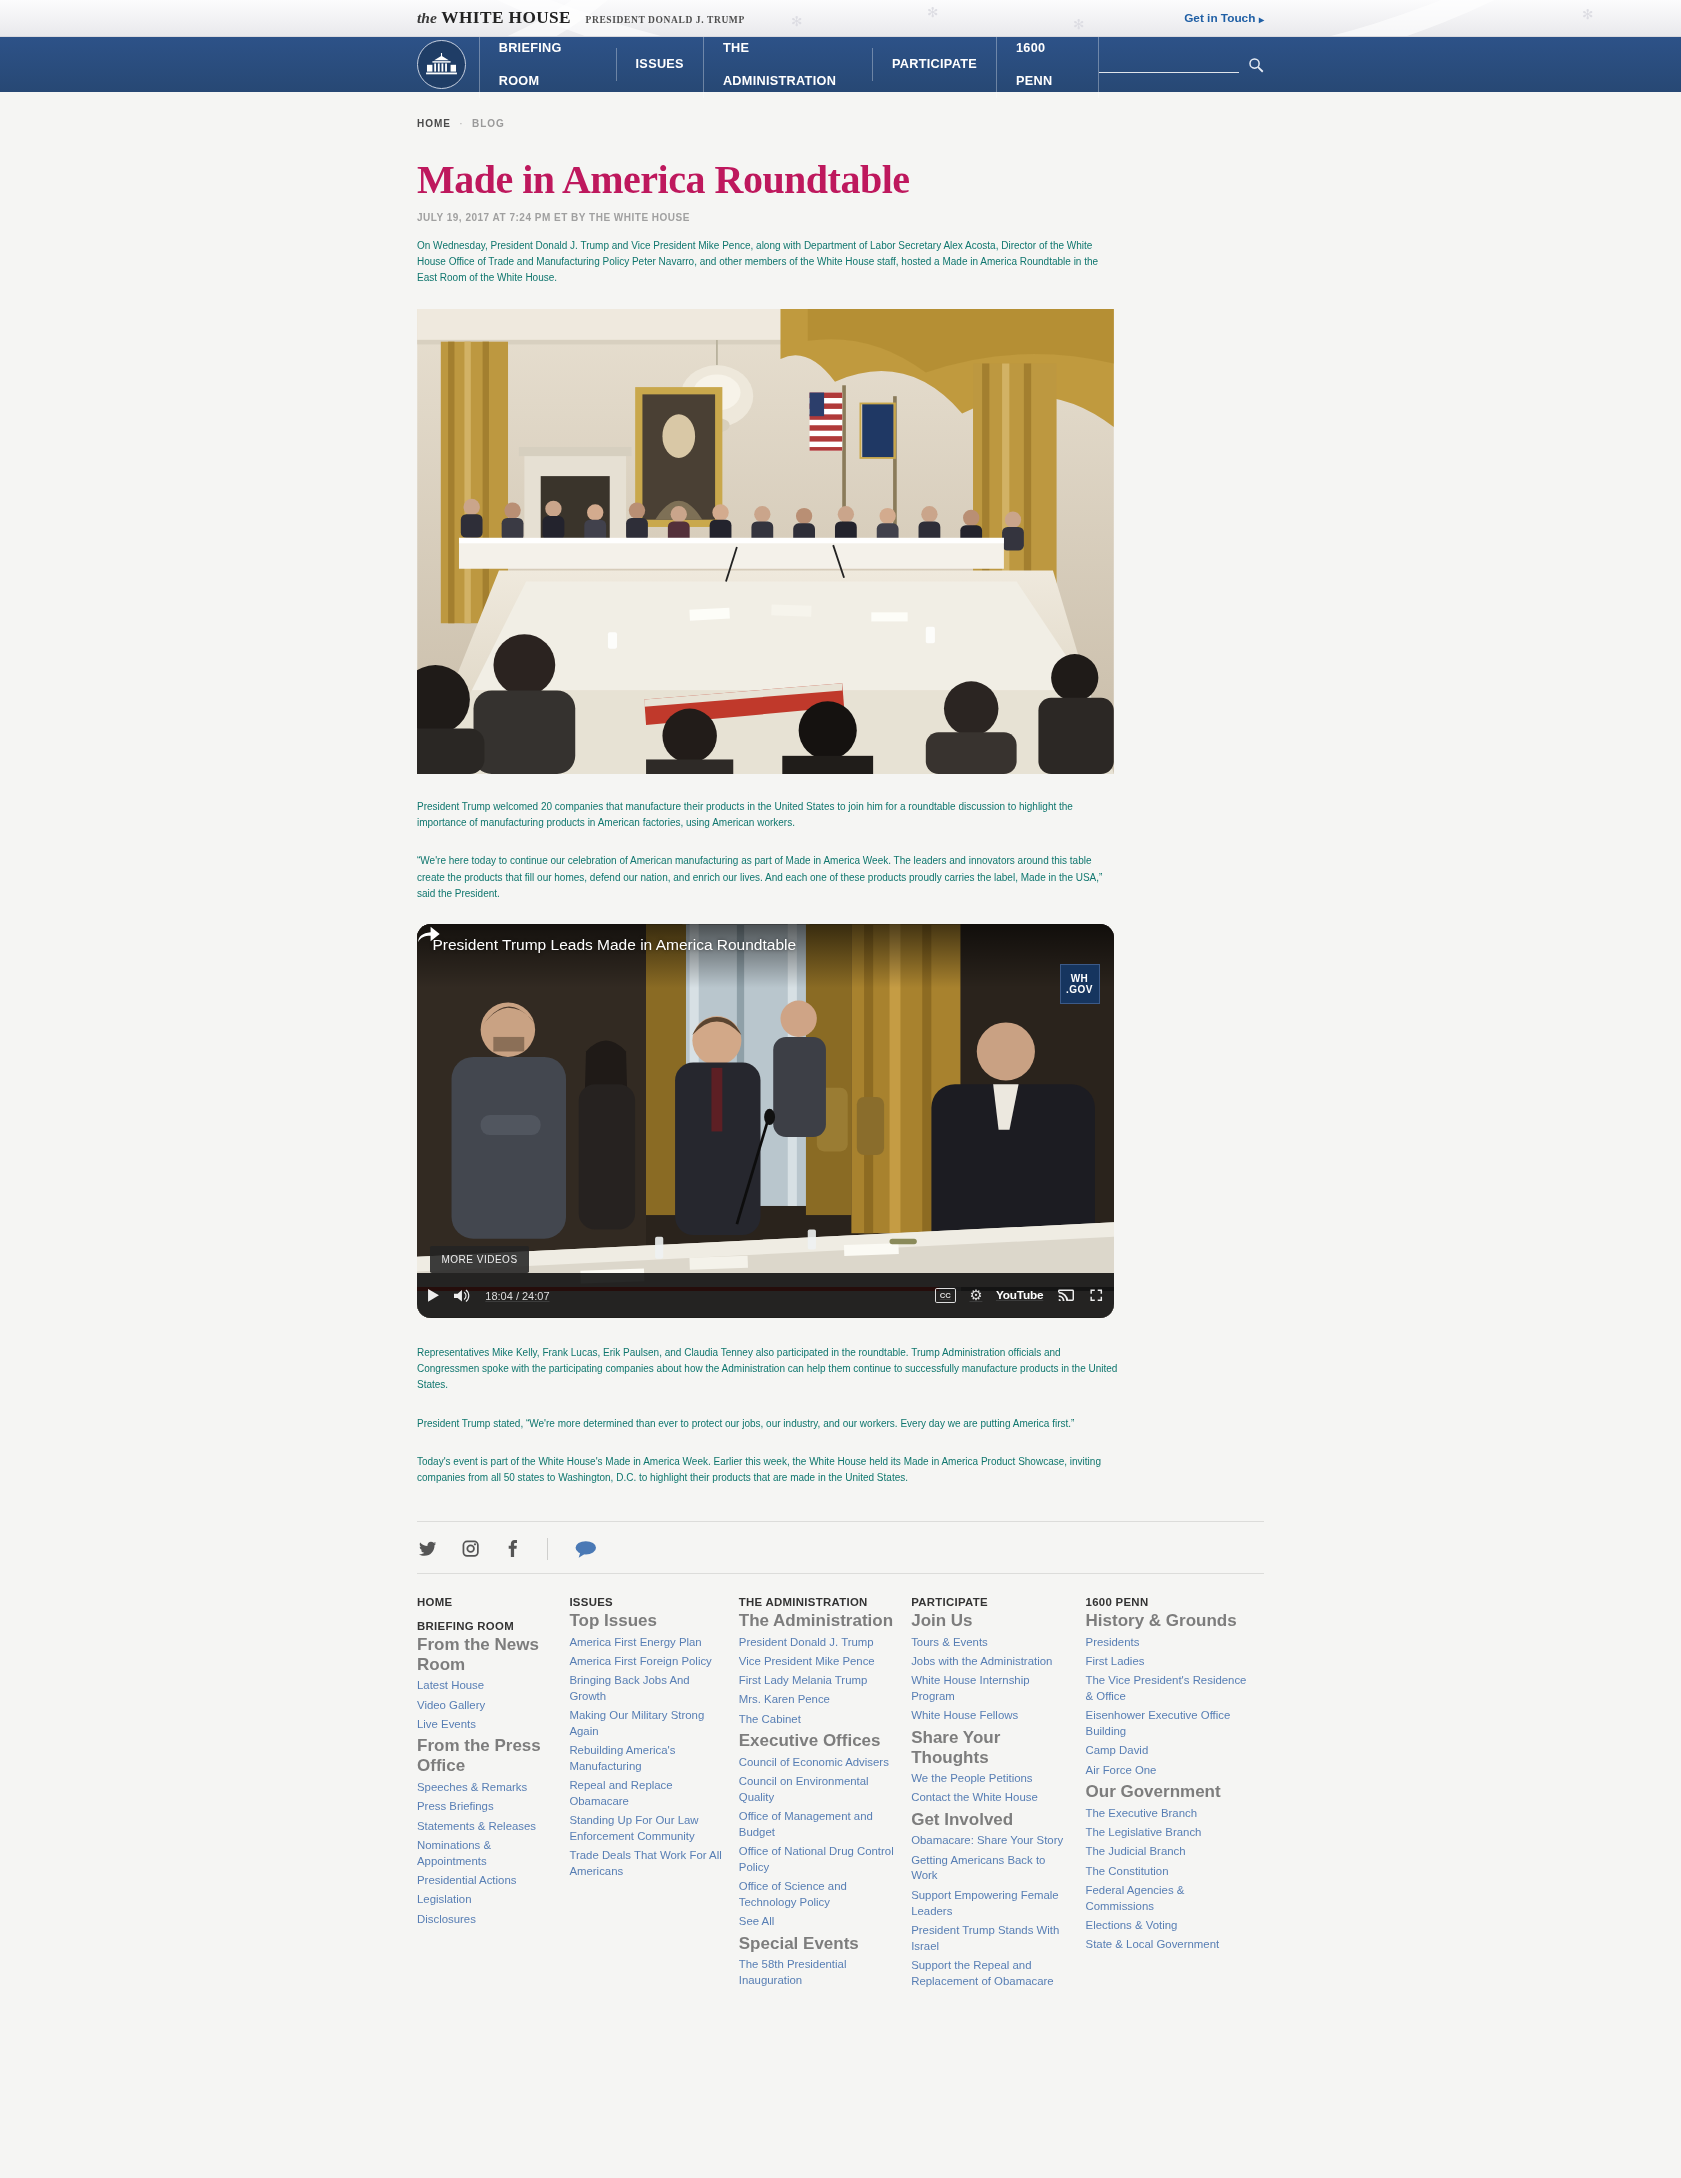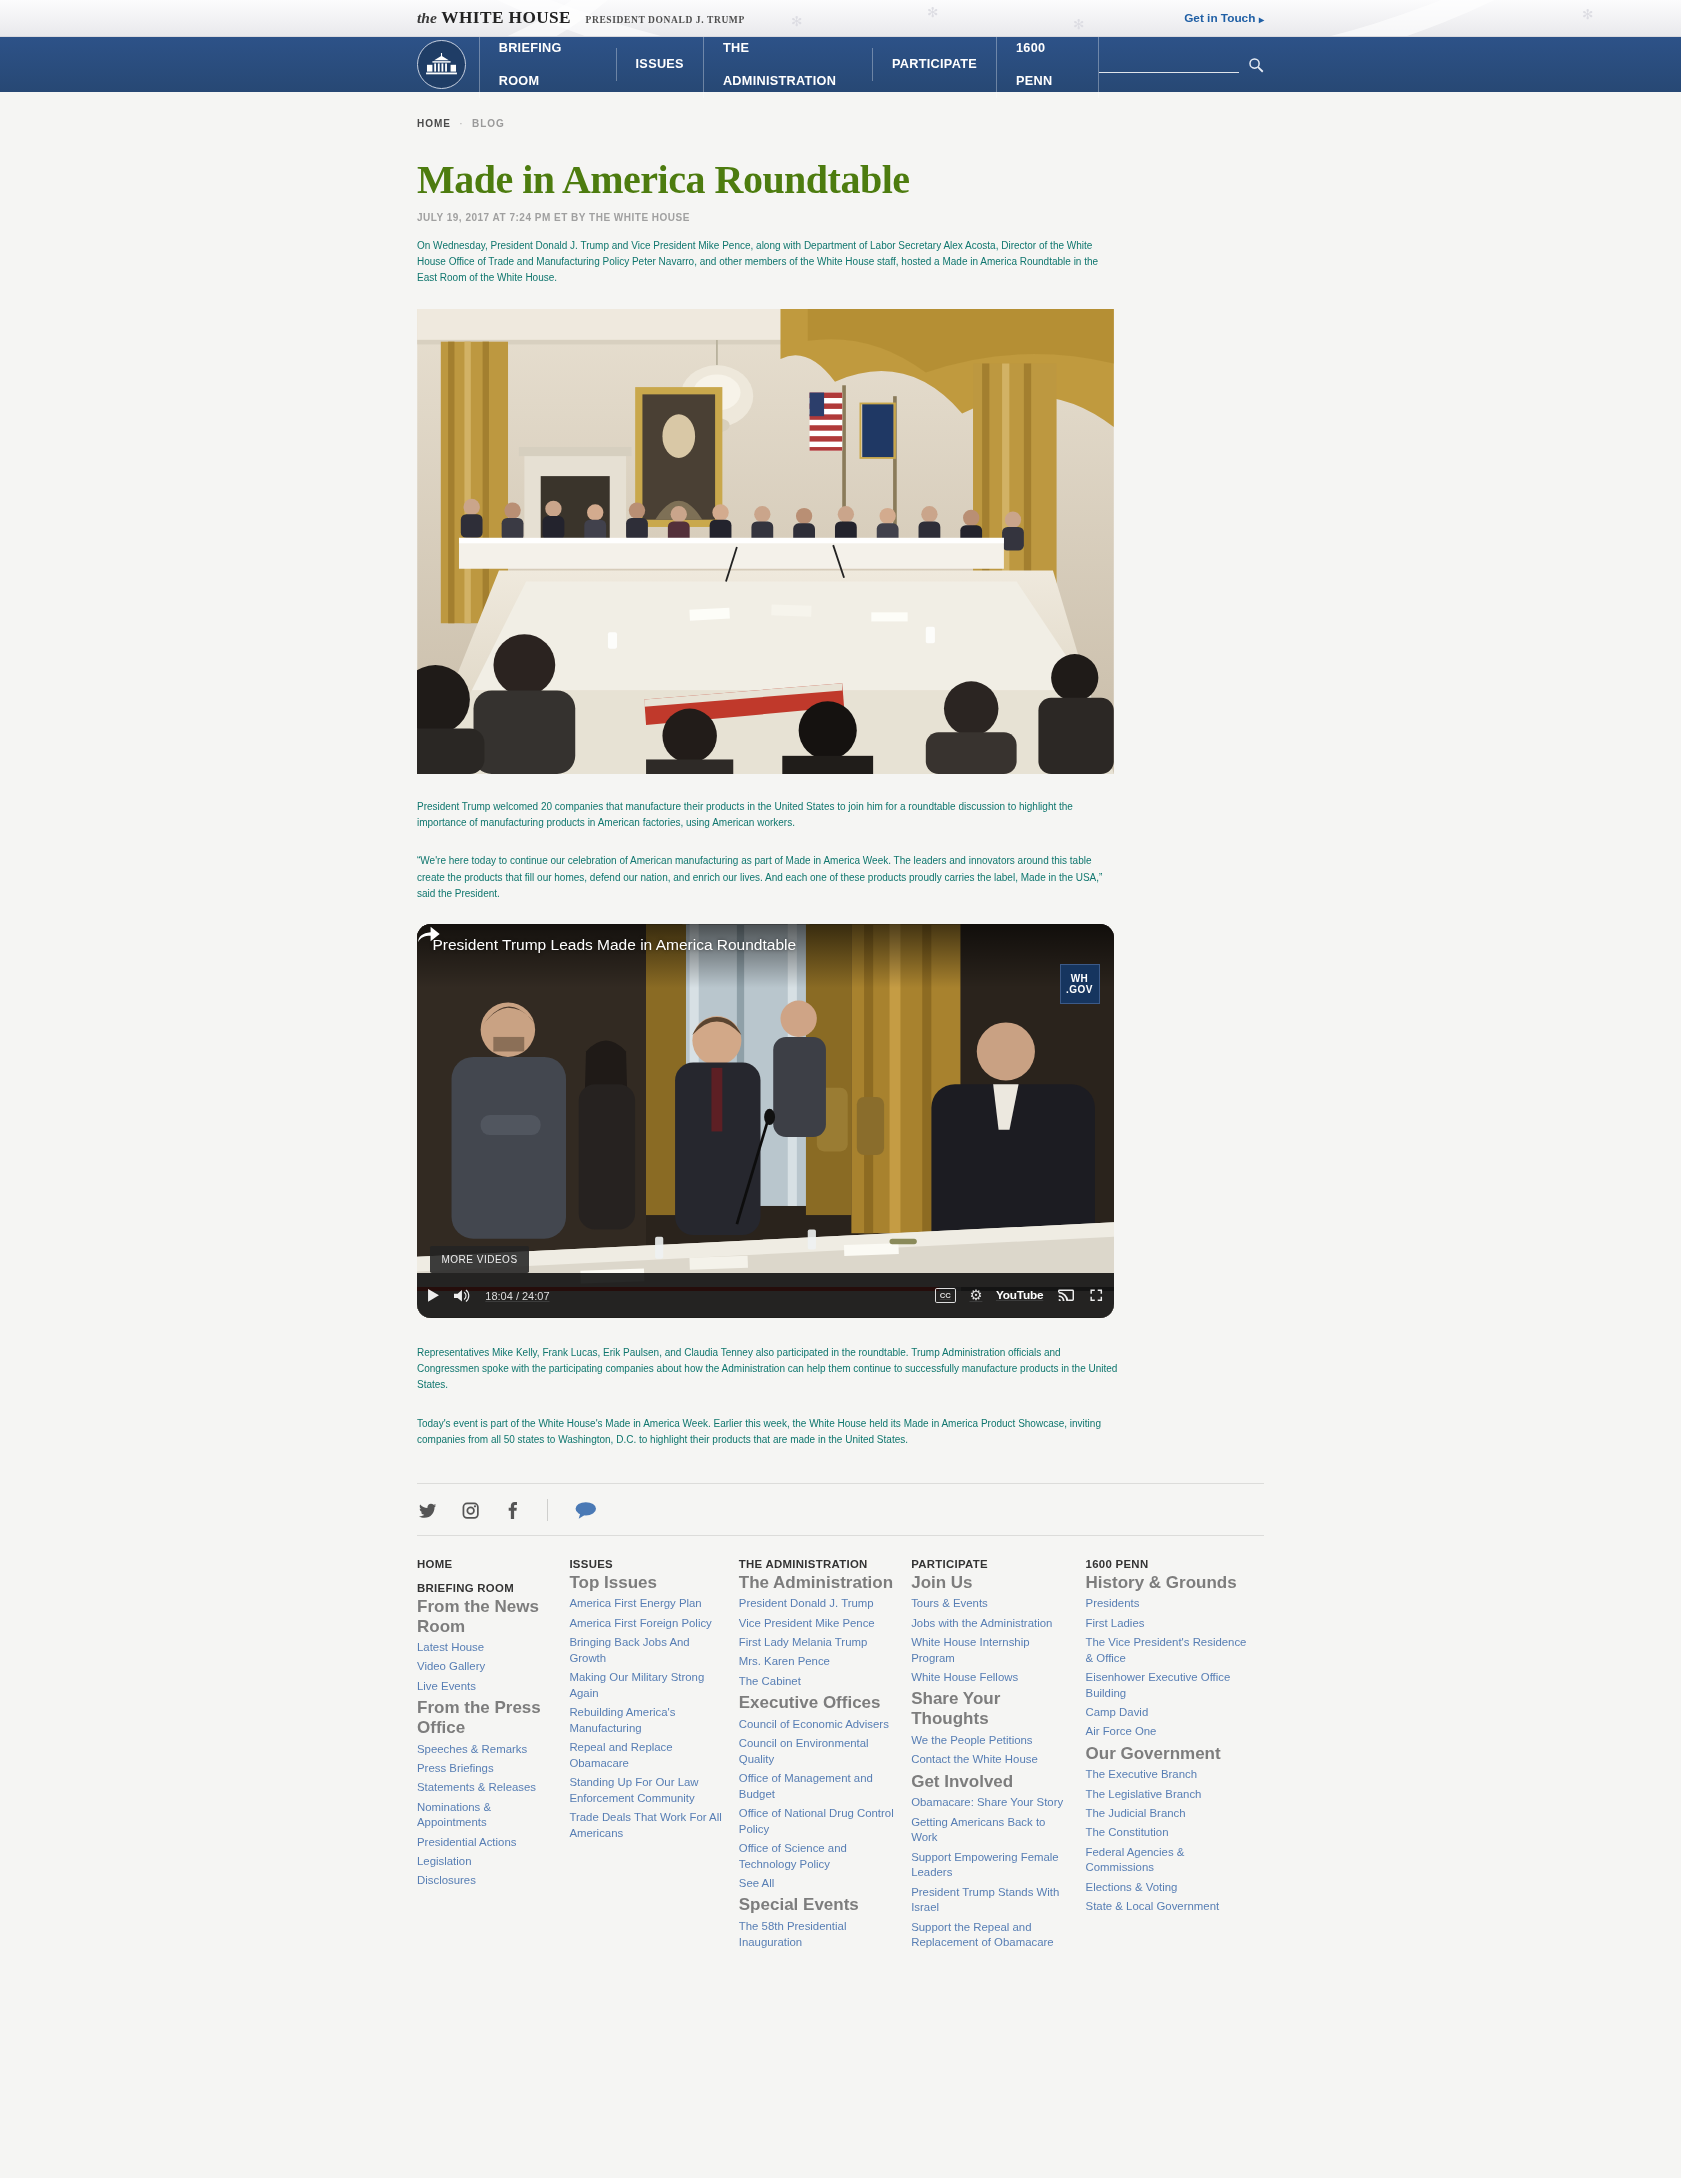--- a/index.html
+++ b/index.html
@@ -25,21 +25,21 @@
   .nav-menu{list-style:none;display:flex;margin:0;padding:0;height:100%;align-items:center;}
   .nav-menu li{color:#fff;font-size:12.7px;font-weight:700;letter-spacing:0.3px;padding:0 19px;line-height:33px;border-left:0.9px solid rgba(255,255,255,.32);cursor:pointer;}
   .nav-menu li:last-child{border-right:0.9px solid rgba(255,255,255,.32);}
   .search{margin-left:auto;display:flex;align-items:flex-end;gap:8.2px;padding-bottom:5.5px;}
   .search input{background:transparent;border:none;border-bottom:0.9px solid rgba(255,255,255,.85);width:136px;height:20px;color:#fff;outline:none;font-size:11.8px;}
   
   main{width:847px;margin:0 auto;padding-top:25.5px;}
   .breadcrumb{font-size:10px;font-weight:700;letter-spacing:1px;color:#4a4a4a;}
   .breadcrumb .sep{color:#aaa;margin:0 4.5px;font-weight:400;}
   .breadcrumb .cur{color:#9a9a9a;}
-  h1{font-family:"Liberation Serif","DejaVu Serif",serif;font-size:40px;font-weight:600;color:#4d7c0f;margin:27px 0 9px;letter-spacing:-0.5px;}
+  h1{font-family:"Liberation Serif","DejaVu Serif",serif;font-size:40px;font-weight:600;color:#be185d;margin:27px 0 9px;letter-spacing:-0.5px;}
   .meta{font-size:10px;font-weight:700;color:#a0a0a0;letter-spacing:0.5px;margin-bottom:15.5px;}
   main p{width:702px;font-size:10px;line-height:1.62;margin:0 0 22px;color:#0f766e;}
   figure{margin:3.6px 0 25.5px;padding:0;}
   .photo-wrap,.video{width:697px;}
   .photo-wrap{height:465px;}
   .photo-wrap svg{display:block;}
   
   .video{height:394px;position:relative;background:#1d1712;margin:3.6px 0 27px;overflow:hidden;cursor:pointer;border-radius:14px;}
   .video > svg{position:absolute;inset:0;display:block;}
   .vtitlebar{position:absolute;top:0;left:0;right:0;height:64px;background:linear-gradient(rgba(0,0,0,.6),rgba(0,0,0,0));}
@@ -385,20 +385,21 @@
           <path d="M2 18h3a3 3 0 0 0-3-3v3zm0-5.5a5.5 5.5 0 0 1 5.5 5.5H10A8 8 0 0 0 2 10v2.5zM2 7.5A10.5 10.5 0 0 1 12.5 18H15A13 13 0 0 0 2 5v2.5zM21 2H3a2 2 0 0 0-2 2v2h2V4h18v12h-6v2h6a2 2 0 0 0 2-2V4a2 2 0 0 0-2-2z" fill="#eee"></path>
         </svg>
         <svg width="14.5" height="14.5" viewBox="0 0 20 20">
           <path d="M2 8V2h6v2H4v4H2zm10-6h6v6h-2V4h-4V2zM2 12h2v4h4v2H2v-6zm14 4v-4h2v6h-6v-2h4z" fill="#eee"></path>
         </svg>
       </div>
     </div>
   </div>
 
   <p>Representatives Mike Kelly, Frank Lucas, Erik Paulsen, and Claudia Tenney also participated in the roundtable. Trump Administration officials and Congressmen spoke with the participating companies about how the Administration can help them continue to successfully manufacture products in the United States.</p>
+  <p>President Trump stated, “We're more determined than ever to protect our jobs, our industry, and our workers. Every day we are putting America first.”</p>
   <p>Today's event is part of the White House's Made in America Week. Earlier this week, the White House held its Made in America Product Showcase, inviting companies from all 50 states to Washington, D.C. to highlight their products that are made in the United States.</p>
 </main>
 
 <footer>
   <div class="f-inner">
     <div class="hr"></div>
     <div class="social-row">
       <span class="sicon">
         <svg width="17.3" height="17.3" viewBox="0 0 24 24">
             <path fill="#555" d="M24 4.6c-.9.4-1.8.6-2.8.8 1-.6 1.8-1.6 2.1-2.7-.9.6-2 1-3.1 1.2C19.3 3 18 2.4 16.6 2.4c-2.7 0-4.9 2.2-4.9 4.9 0 .4 0 .8.1 1.1C7.7 8.2 4.1 6.2 1.7 3.3c-.4.7-.7 1.6-.7 2.5 0 1.7.9 3.2 2.2 4.1-.8 0-1.6-.2-2.2-.6v.1c0 2.4 1.7 4.4 3.9 4.8-.4.1-.8.2-1.3.2-.3 0-.6 0-.9-.1.6 2 2.4 3.4 4.6 3.4-1.7 1.3-3.8 2.1-6.1 2.1-.4 0-.8 0-1.2-.1 2.2 1.4 4.8 2.2 7.5 2.2 9.1 0 14-7.5 14-14v-.6c1-.7 1.8-1.6 2.5-2.6z"></path>

